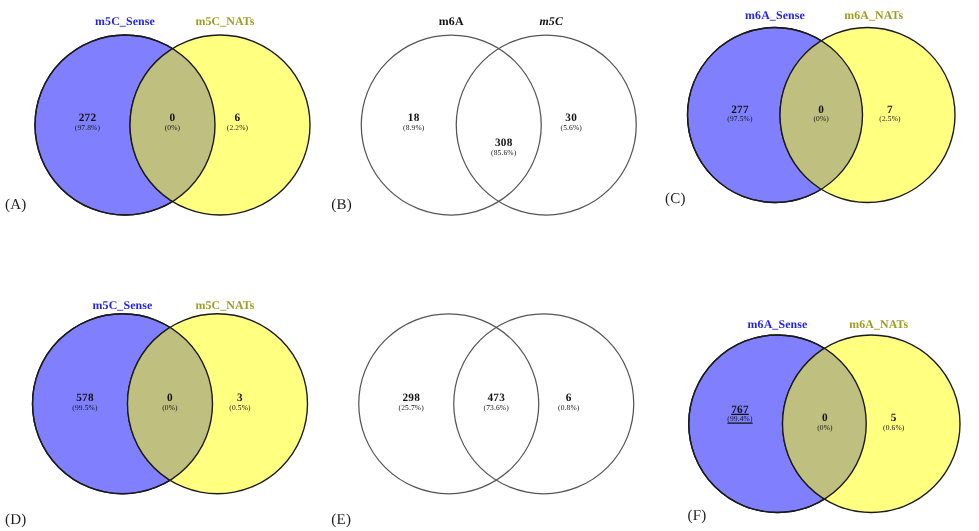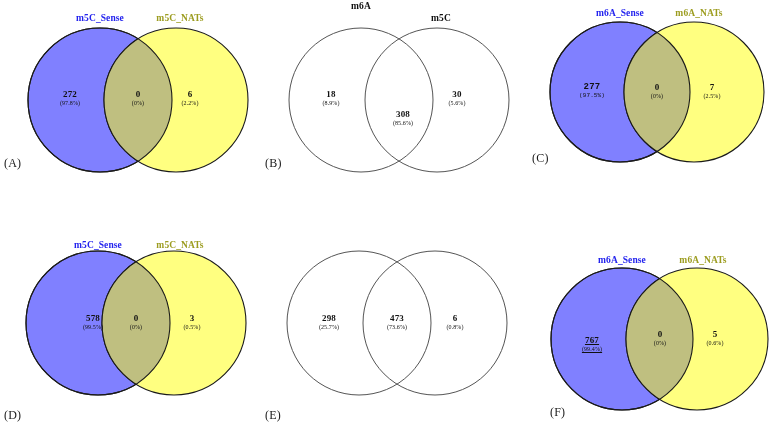--- a/index.html
+++ b/index.html
@@ -113,22 +113,22 @@
       <span class="pct">(2.2%)</span>
     </div>
     <div class="panel-label" style="left:4px; top:156px;">(A)</div>
   </div>
 
   <div class="panel" style="left:261px; top:0px;">
     <svg class="venn" viewBox="0 0 261 212">
       <circle cx="100" cy="100" r="72" fill="#ffffff" stroke="#555555" stroke-width="1"></circle>
       <circle cx="176" cy="100" r="72" fill="none" stroke="#555555" stroke-width="1"></circle>
     </svg>
-    <div class="set-title plain" style="left:100px; top:1px;">m6A</div>
-    <div class="set-title plain" style="left:180px; top:13px;">m5C</div>
+    <div class="set-title plain" style="left:100px; top:13px;">m6A</div>
+    <div class="set-title plain" style="left:180px; top:13px;font-style:italic;">m5C</div>
     <div class="region" style="left:70px; top:98px;">
       <span class="count">18</span>
       <span class="pct">(8.9%)</span>
     </div>
     <div class="region" style="left:142px; top:98px;margin-top:20px;">
       <span class="count">308</span>
       <span class="pct">(85.6%)</span>
     </div>
     <div class="region" style="left:196px; top:98px;">
       <span class="count">30</span>
@@ -146,21 +146,21 @@
       </defs>
       <circle cx="98" cy="100" r="70" fill="#8080ff" stroke="#1a1a1a" stroke-width="1.1"></circle>
       <circle cx="172" cy="100" r="70" fill="#ffff80" stroke="#1a1a1a" stroke-width="1.1"></circle>
       <g clip-path="url(#clipC-left)">
         <circle cx="172" cy="100" r="70" fill="#bfbf80" stroke="#1a1a1a" stroke-width="1.1"></circle>
       </g>
       <circle cx="98" cy="100" r="70" fill="none" stroke="#1a1a1a" stroke-width="1.1"></circle>
     </svg>
     <div class="set-title left" style="left:98px; top:16px;">m6A_Sense</div>
     <div class="set-title right" style="left:177px; top:16px;">m6A_NATs</div>
-    <div class="region" style="left:70px; top:99px;font-family:Liberation Mono, monospace;">
+    <div class="region" style="left:70px; top:99px;">
       <span class="count">277</span>
       <span class="pct">(97.5%)</span>
     </div>
     <div class="region" style="left:135px; top:99px;">
       <span class="count">0</span>
       <span class="pct">(0%)</span>
     </div>
     <div class="region" style="left:190px; top:99px;">
       <span class="count">7</span>
       <span class="pct">(2.5%)</span>
@@ -177,21 +177,21 @@
       </defs>
       <circle cx="98" cy="95" r="72" fill="#8080ff" stroke="#1a1a1a" stroke-width="1.1"></circle>
       <circle cx="174" cy="95" r="72" fill="#ffff80" stroke="#1a1a1a" stroke-width="1.1"></circle>
       <g clip-path="url(#clipD-left)">
         <circle cx="174" cy="95" r="72" fill="#bfbf80" stroke="#1a1a1a" stroke-width="1.1"></circle>
       </g>
       <circle cx="98" cy="95" r="72" fill="none" stroke="#1a1a1a" stroke-width="1.1"></circle>
     </svg>
     <div class="set-title left" style="left:98px; top:12px;">m5C_Sense</div>
     <div class="set-title right" style="left:180px; top:12px;">m5C_NATs</div>
-    <div class="region" style="left:68px; top:94px;margin-left:25px;">
+    <div class="region" style="left:68px; top:94px;">
       <span class="count">578</span>
       <span class="pct">(99.5%)</span>
     </div>
     <div class="region" style="left:136px; top:94px;">
       <span class="count">0</span>
       <span class="pct">(0%)</span>
     </div>
     <div class="region" style="left:192px; top:94px;">
       <span class="count">3</span>
       <span class="pct">(0.5%)</span>
@@ -228,21 +228,21 @@
       </defs>
       <circle cx="100" cy="98" r="71" fill="#8080ff" stroke="#1a1a1a" stroke-width="1.1"></circle>
       <circle cx="175" cy="98" r="71" fill="#ffff80" stroke="#1a1a1a" stroke-width="1.1"></circle>
       <g clip-path="url(#clipF-left)">
         <circle cx="175" cy="98" r="71" fill="#bfbf80" stroke="#1a1a1a" stroke-width="1.1"></circle>
       </g>
       <circle cx="100" cy="98" r="71" fill="none" stroke="#1a1a1a" stroke-width="1.1"></circle>
     </svg>
     <div class="set-title left" style="left:100px; top:14px;">m6A_Sense</div>
     <div class="set-title right" style="left:181px; top:14px;">m6A_NATs</div>
-    <div class="region" style="left:70px; top:103px;text-decoration:underline;">
+    <div class="region" style="left:70px; top:90px;text-decoration:underline;">
       <span class="count">767</span>
       <span class="pct">(99.4%)</span>
     </div>
     <div class="region" style="left:138px; top:97px;">
       <span class="count">0</span>
       <span class="pct">(0%)</span>
     </div>
     <div class="region" style="left:193px; top:97px;">
       <span class="count">5</span>
       <span class="pct">(0.6%)</span>

